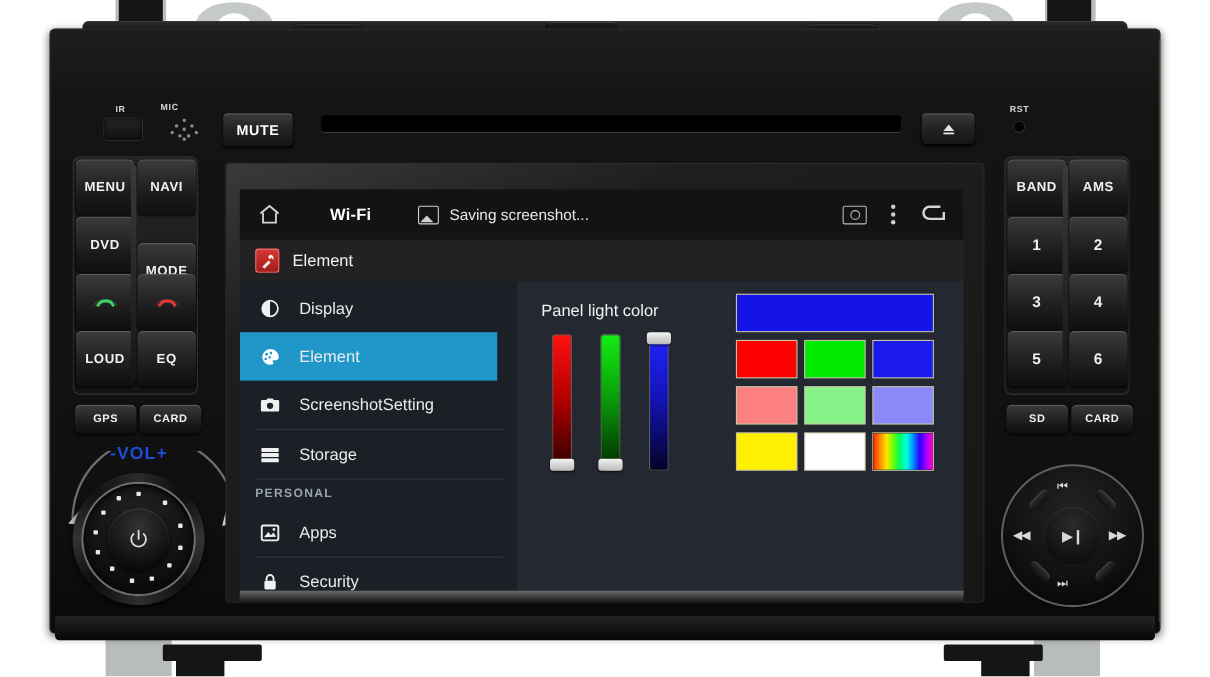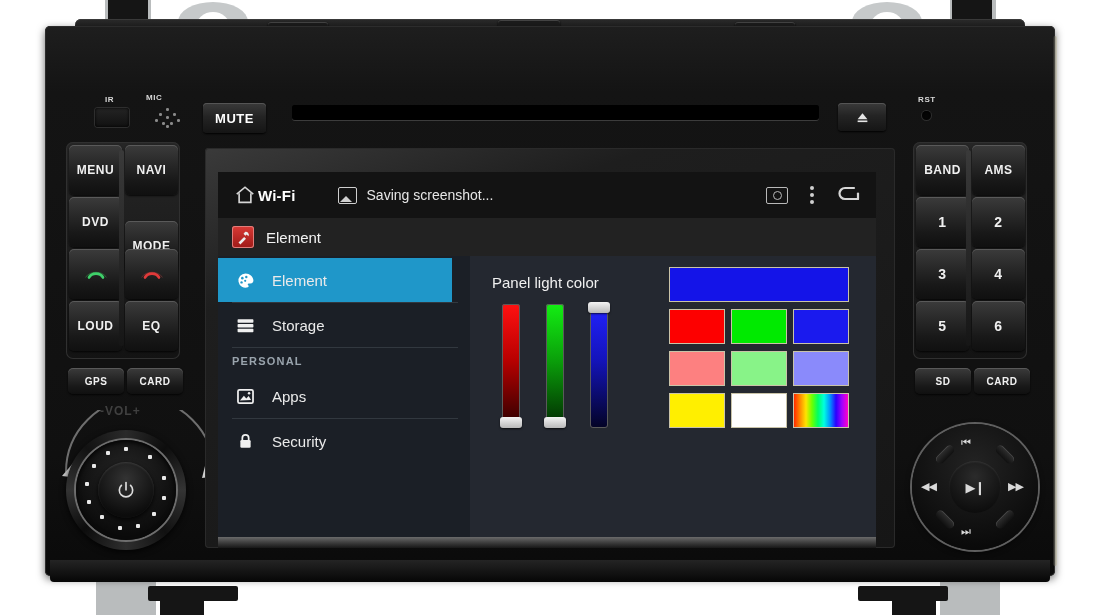--- a/index.html
+++ b/index.html
@@ -66,21 +66,21 @@
     color:#f0f0f0;font-size:12px;font-weight:bold;letter-spacing:.5px;
     display:flex;align-items:center;justify-content:center;}
   .hw-btn.num{font-size:14px;}
   .hw-btn.small{font-size:10px;text-align:right;}
   .divider-pill{position:absolute;width:5px;background:linear-gradient(180deg,#3a3a3a,#161616);border-radius:3px;}
 
   
   .phone-ico{width:26px;height:14px;}
 
   
-  #vol-label{position:absolute;left:100px;top:404px;color:#404040;font-size:12px;font-weight:bold;letter-spacing:1px;}
+  #vol-label{position:absolute;left:100px;top:404px;color:#1d4ed8;font-size:16px;font-weight:bold;letter-spacing:1px;}
   #vol-arc{position:absolute;left:52px;top:410px;width:176px;height:90px;}
   #knob-outer{position:absolute;left:66px;top:430px;width:120px;height:120px;border-radius:50%;
     background:conic-gradient(from 0deg,#2a2a2a,#0d0d0d 12%,#343434 25%,#111 38%,#2e2e2e 50%,#0c0c0c 63%,#333 75%,#121212 88%,#2a2a2a);
     box-shadow:0 2px 6px rgba(0,0,0,.8);}
   #knob-ring{position:absolute;left:76px;top:440px;width:100px;height:100px;border-radius:50%;
     background:radial-gradient(circle at 50% 35%,#262626,#0b0b0b 72%);
     box-shadow:0 0 0 2px #6d6d6d,inset 0 2px 5px rgba(0,0,0,.9);}
   .knob-dot{position:absolute;width:4px;height:4px;background:#e8e8e8;border-radius:1px;}
   #knob-center{position:absolute;left:98px;top:462px;width:56px;height:56px;border-radius:50%;
     background:radial-gradient(circle at 50% 30%,#333,#0c0c0c 75%);
@@ -105,21 +105,21 @@
     background:linear-gradient(160deg,#3a3a3a 0%,#1e1e1e 25%,#161616 100%);
     border-radius:4px;box-shadow:inset 0 0 0 1px #2a2a2a;}
   #screen{position:absolute;left:218px;top:172px;width:658px;height:365px;
     background:#1f232b;overflow:hidden;}
 
   
   #statusbar{height:46px;background:#131313;display:flex;align-items:center;
     padding:0 14px;gap:0;}
   #home-ico{width:26px;height:26px;display:flex;align-items:center;justify-content:center;}
   #home-ico svg{width:22px;height:22px;fill:none;stroke:#d6d6d6;stroke-width:1.8;}
-  #wifi-txt{color:#ffffff;font-size:15px;font-weight:bold;letter-spacing:.2px;}
+  #wifi-txt{color:#ffffff;font-size:15px;font-weight:bold;margin-left:42px;letter-spacing:.2px;}
   #shot-ico{margin-left:42px;width:17px;height:15px;border:1.6px solid #cfcfcf;border-radius:2px;position:relative;}
   #shot-ico:after{content:"";position:absolute;left:1px;bottom:1px;width:0;height:0;
     border-left:6px solid transparent;border-right:6px solid transparent;border-bottom:6px solid #cfcfcf;}
   #shot-txt{color:#e6e6e6;font-size:14px;margin-left:10px;}
   #sb-right{margin-left:auto;display:flex;align-items:center;gap:22px;}
   #cap-ico{width:20px;height:15px;border:1.6px solid #b9b9b9;border-radius:2px;
     display:flex;align-items:center;justify-content:center;}
   #cap-ico i{width:7px;height:7px;border:1.6px solid #b9b9b9;border-radius:50%;display:block;}
   #kebab{width:4px;height:18px;display:flex;flex-direction:column;justify-content:space-between;}
   #kebab i{width:4px;height:4px;background:#cfcfcf;border-radius:50%;}
@@ -340,34 +340,52 @@
             <path d="M14 3 a5 5 0 0 1 6 7 l-3 -3 -2 2 -3 -3 2 -2 z" fill="#ededed"></path>
           </svg>
       </div>
       <div id="app-title-txt">Element</div>
     </div>
 
     <div id="scr-body">
 
       <div id="sidebar">
 
+        <div class="srow">
+          <span class="sico">
+            <svg viewBox="0 0 24 24">
+                <circle cx="12" cy="12" r="9" fill="none" stroke="#f0f0f0" stroke-width="2"></circle>
+                <path d="M12 3 a9 9 0 0 0 0 18 z"></path>
+              </svg>
+          </span>
+          <span>Display</span>
+        </div>
 
         <div class="srow sel" style="margin-right:18px;">
           <span class="sico">
             <svg viewBox="0 0 24 24">
                 <path d="M12 3 a9 9 0 1 0 3 17.5 c1.6-.5 1-2 .2-2.8 -.8-.8-.4-2 .8-2h2.2 A3.8 3.8 0 0 0 22 11.8 C21.7 6.8 17.3 3 12 3z" fill="#ffffff"></path>
                 <circle cx="8" cy="9" r="1.6" fill="#1f97c9"></circle>
                 <circle cx="13" cy="7.6" r="1.5" fill="#1f97c9"></circle>
                 <circle cx="7" cy="14.4" r="1.5" fill="#1f97c9"></circle>
                 <circle cx="11.6" cy="12.4" r="1.4" fill="#1f97c9"></circle>
               </svg>
           </span>
           <span>Element</span>
         </div>
 
+        <div class="srow">
+          <span class="sico">
+            <svg viewBox="0 0 24 24">
+                <path d="M9 4 h6 l1.3 2H21 a1.5 1.5 0 0 1 1.5 1.5 v10 A1.5 1.5 0 0 1 21 19 H3 a1.5 1.5 0 0 1 -1.5 -1.5 v-10 A1.5 1.5 0 0 1 3 6 h4.7 z" fill="#f0f0f0"></path>
+                <circle cx="12" cy="12.5" r="3.6" fill="#1b1f26"></circle>
+              </svg>
+          </span>
+          <span>ScreenshotSetting</span>
+        </div>
         <div class="sep"></div>
 
         <div class="srow">
           <span class="sico">
             <svg viewBox="0 0 24 24">
                 <rect x="2" y="4" width="20" height="4.6" rx="1" fill="#f0f0f0"></rect>
                 <rect x="2" y="10" width="20" height="4.6" rx="1" fill="#f0f0f0"></rect>
                 <rect x="2" y="16" width="20" height="4.6" rx="1" fill="#f0f0f0"></rect>
               </svg>
           </span>

